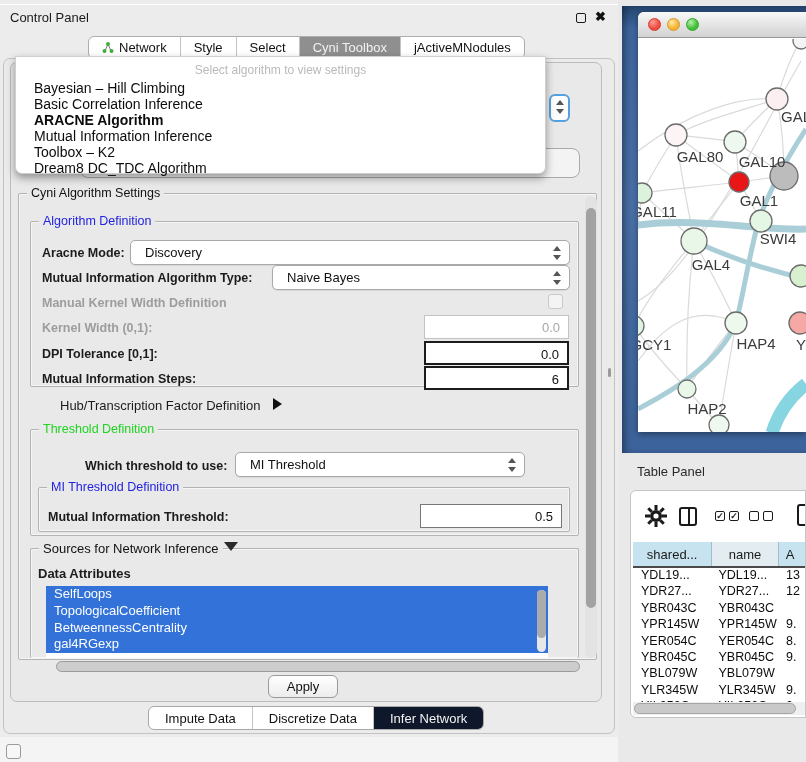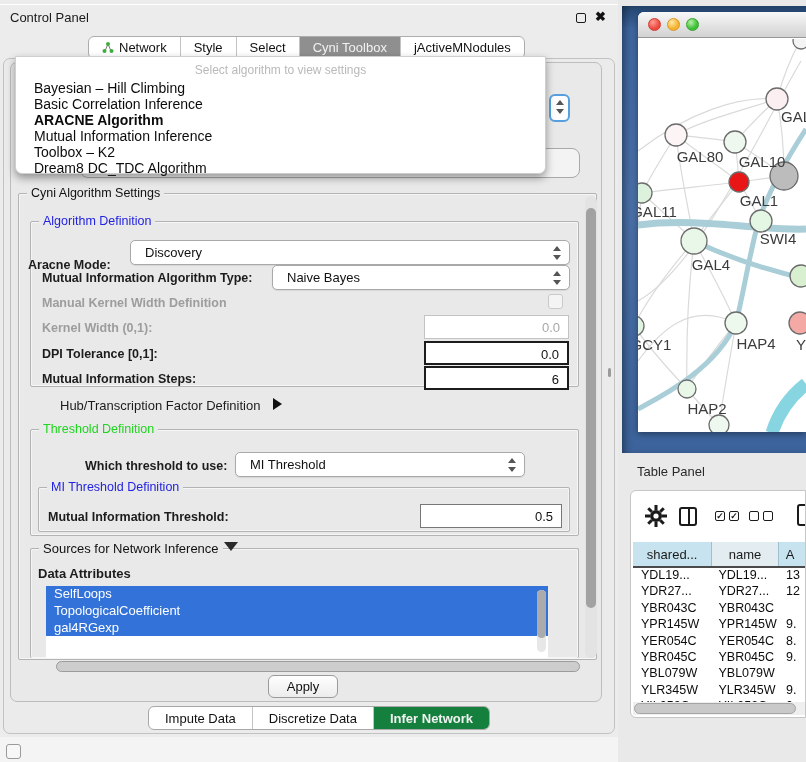--- a/index.html
+++ b/index.html
@@ -82,21 +82,21 @@
   .vscroll { position:absolute; left:585px; top:196px; width:12px; height:462px; background:#e3e3e3; border-radius:6px; }
   .vscroll .thumb { position:absolute; left:1px; top:12px; width:10px; height:400px; background:#a2a2a2; border-radius:6px; }
 
   .apply-btn { position:absolute; left:268px; top:675px; width:70px; height:23px; background:linear-gradient(#ffffff,#ececec);
     border:1px solid #9a9a9a; border-radius:6px; font-size:13px; color:#111; text-align:center; line-height:21px; }
 
   .bottom-tabbar { position:absolute; left:148px; top:706px; height:24px; display:flex;
     border:1px solid #a8a8a8; border-radius:6px; background:#fff; overflow:hidden; }
   .btab { padding:4px 16px 0 16px; font-size:13px; color:#111; border-right:1px solid #c3c3c3; white-space:nowrap; }
   .btab:last-child { border-right:none; }
-  .btab.selected { background:#15803d; color:#f2f2f2;font-weight:bold; }
+  .btab.selected { background:#0f172a; color:#f2f2f2; }
 
   .mini-icon { position:absolute; left:6px; top:744px; width:15px; height:15px; border:1px solid #9a9a9a; border-radius:3px; background:#f7f7f7; }
   .splitter-dot { position:absolute; left:608px; top:368px; width:3px; height:9px; background:#9a9a9a; border-radius:2px; }
 
   
   .right-col { position:absolute; left:618px; top:0; width:188px; height:762px; background:#e9e9e9; }
   .blue-frame { position:absolute; left:622px; top:6px; width:184px; height:447px;
     background:linear-gradient(180deg,#24466f 0%, #3e66a0 5%, #4a70a8 45%, #3c639b 100%);
     box-shadow:inset 6px 0 8px -4px rgba(0,0,0,.45); }
   .net-window { position:absolute; left:638px; top:12px; width:168px; height:420px; background:#ffffff;
@@ -198,21 +198,21 @@
       <span class="group-label">Cyni Algorithm Settings</span>
     </div>
     <div class="vscroll">
         <div class="thumb"></div>
       </div>
 
     <div class="group" style="left:30px; top:221px; width:549px; height:166px;">
       <span class="group-label blue">Algorithm Definition</span>
     </div>
 
-    <span class="lbl" style="left:28px; top:246px;margin-top:12px;">Aracne Mode:</span>
+    <span class="lbl" style="left:42px; top:246px;">Aracne Mode:</span>
     <div class="combo" style="left:130px; top:240px; width:440px;">
       <span>Discovery</span>
       <span class="spin">
           <i class="up"></i>
           <i class="dn"></i>
         </span>
     </div>
 
     <span class="lbl" style="left:42px; top:271px;">Mutual Information Algorithm Type:</span>
     <div class="combo" style="left:272px; top:265px; width:298px;">
@@ -258,20 +258,21 @@
 
     <div class="group" style="left:30px; top:548px; width:549px; height:110px; border-bottom:none;">
       <span class="group-label" style="font-size:13px;">Sources for Network Inference</span>
     </div>
     <span class="tri-down" style="position:absolute; left:224px; top:542px;"></span>
     <span class="lbl" style="left:38px; top:566px; font-size:13px;">Data Attributes</span>
 
     <div class="attr-list">
       <div class="attr-item">SelfLoops</div>
       <div class="attr-item">TopologicalCoefficient</div>
+      <div class="attr-item">BetweennessCentrality</div>
       <div class="attr-item">gal4RGexp</div>
       <div class="attr-vsb">
           <div class="thumb"></div>
         </div>
     </div>
 
     <div class="hscroll">
         <div class="thumb"></div>
       </div>
 

